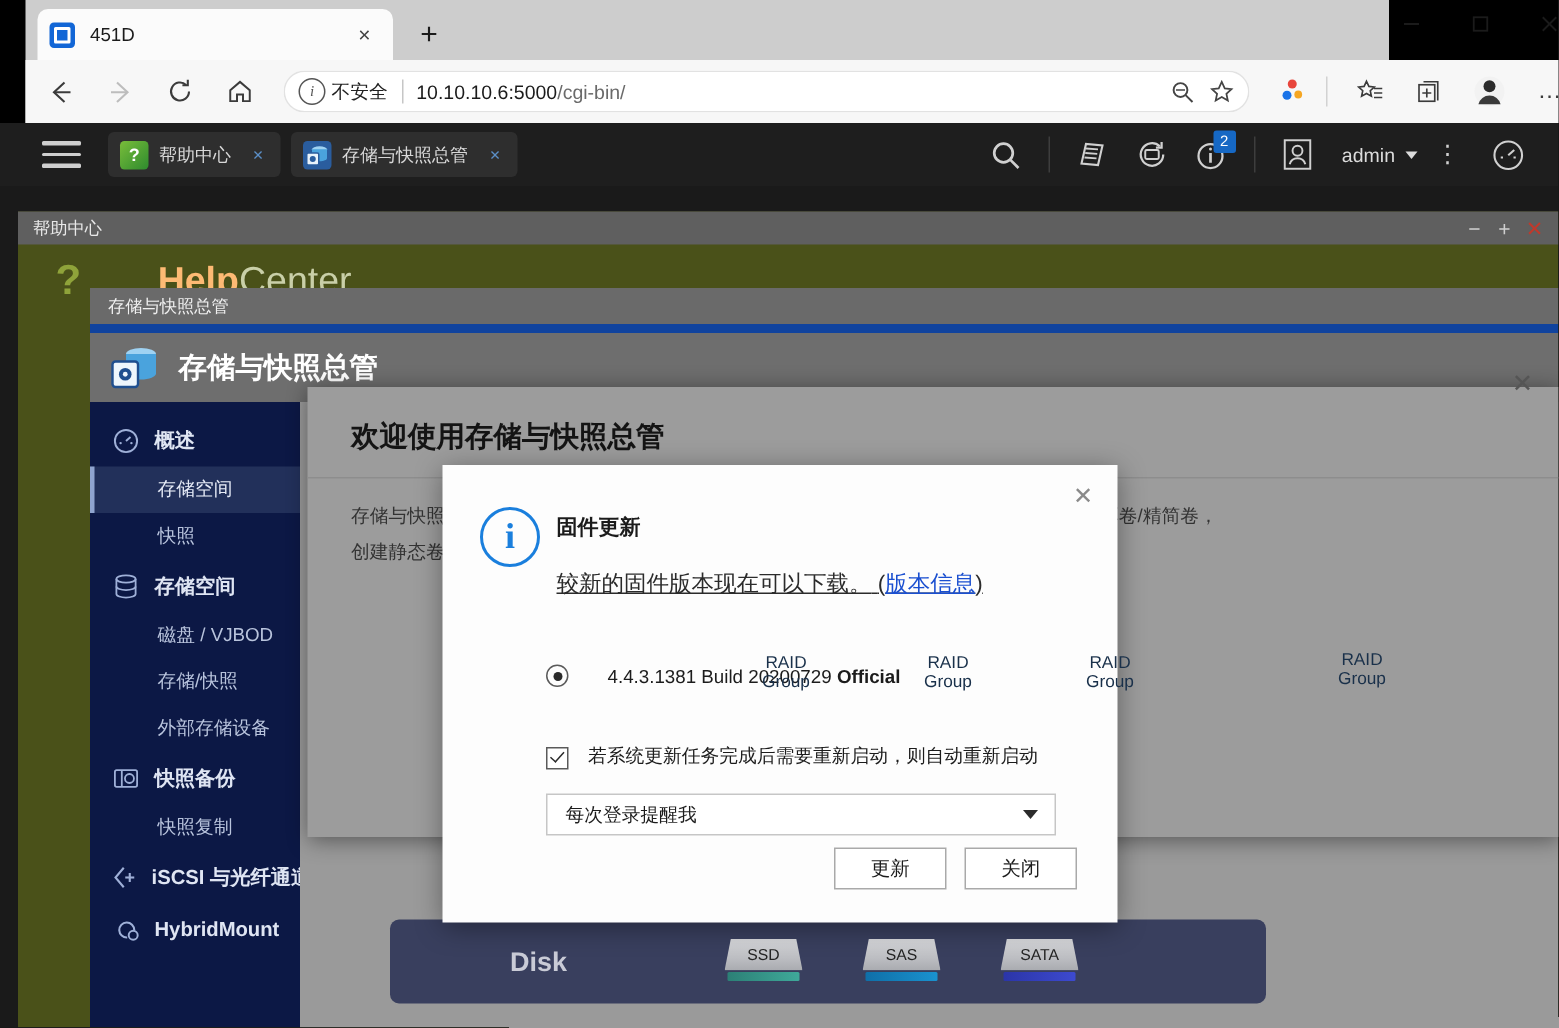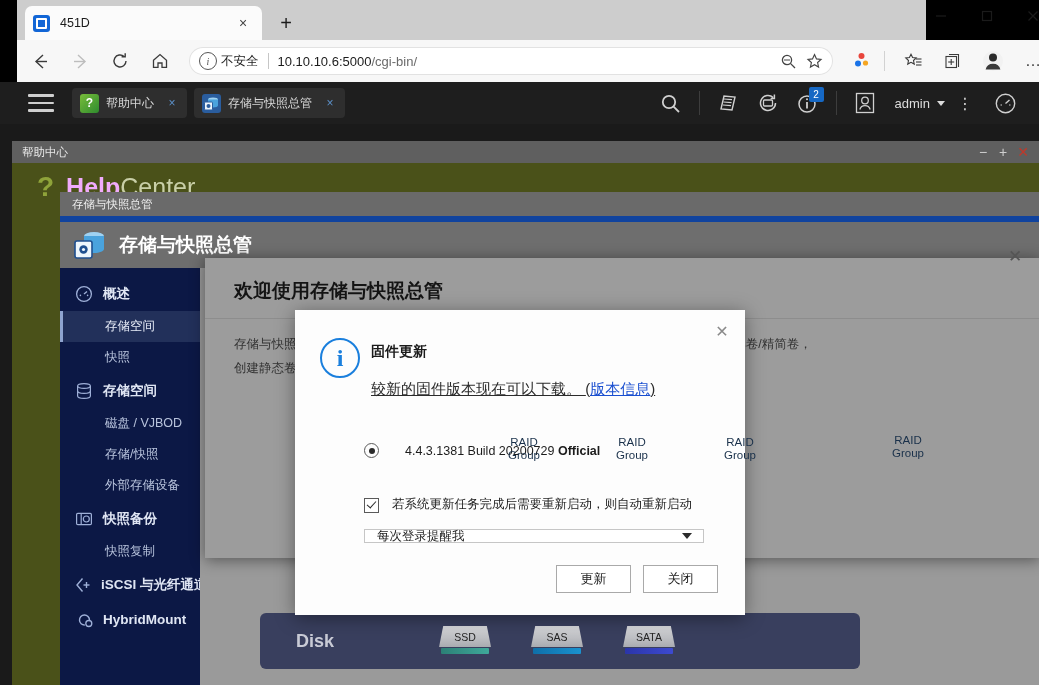--- a/index.html
+++ b/index.html
@@ -66,21 +66,21 @@
   
   #helpwin{position:absolute;left:12px;top:59px;width:1027px;height:544px;background:#4a5119;}
   #helpwin-bar{position:absolute;left:0;top:0;width:100%;height:22px;background:#5f5f5f;display:flex;align-items:center;}
   #helpwin-title{font-size:11.5px;color:#e8e8e8;margin-left:10px;}
   #helpwin-ctrls{margin-left:auto;display:flex;align-items:center;padding-right:6px;}
   .hwc{width:20px;height:20px;display:flex;align-items:center;justify-content:center;font-size:14px;color:#cfcfcf;}
   .hwc.close{color:#c0392b;font-weight:bold;}
   #helpcenter-brand{position:absolute;left:25px;top:30px;display:flex;align-items:center;}
   #hc-q{font-size:28px;color:#8fa33a;font-weight:bold;margin-right:12px;}
   #hc-text{font-size:25px;color:#c9cfa8;}
-  #hc-text b{color:#f0abfc;}
+  #hc-text b{color:#fdba74;margin-left:39px;}
 
   
   #storagewin{position:absolute;left:60px;top:110px;width:979px;height:493px;background:#2e2e2e;}
   #sw-bar{position:absolute;left:0;top:0;width:100%;height:24px;background:#6a6a6a;display:flex;align-items:center;}
   #sw-bar-title{font-size:11.5px;color:#efefef;margin-left:12px;}
   #sw-accent{position:absolute;left:0;top:24px;width:100%;height:6px;background:#10439e;}
   #sw-header{position:absolute;left:0;top:30px;width:100%;height:46px;background:#6e6e6e;display:flex;align-items:center;}
   #sw-app-icon{width:32px;height:30px;margin-left:14px;position:relative;}
   #sw-app-title{font-size:19px;color:#ffffff;font-weight:bold;margin-left:13px;white-space:nowrap;}
   #sw-sidebar{position:absolute;left:0;top:76px;width:140px;bottom:0;background:#0c1845;padding-top:8px;box-sizing:border-box;overflow:hidden;}
@@ -109,21 +109,21 @@
   .raid-cyl .lbl{position:absolute;left:0;top:4px;width:64px;text-align:center;font-size:11.5px;color:#19304a;line-height:13px;z-index:3;}
   #vol-box{position:absolute;left:556px;top:0;width:185px;height:168px;background:#a6a6a6;border-radius:5px;}
   .vol-card{position:absolute;left:10px;width:165px;background:#b4b4b4;border-radius:4px;}
   #vol-icons{position:absolute;left:0;top:14px;width:165px;display:flex;justify-content:center;align-items:flex-end;}
   .cube{width:36px;height:36px;position:relative;margin-right:12px;}
   .cyl-icon{width:32px;height:40px;position:relative;}
   .cyl-icon .c-top{position:absolute;left:0;top:0;width:32px;height:10px;border-radius:50%;background:#79c3e8;}
   .cyl-icon .c-body{position:absolute;left:0;top:5px;width:32px;height:32px;background:linear-gradient(180deg,#4fa9da,#1b6fb0);border-radius:0 0 16px 16px/0 0 7px 7px;}
   #vol-text{position:absolute;left:0;top:60px;width:165px;text-align:center;font-size:12.5px;color:#2b2b2b;line-height:17px;}
   #vol-text b{color:#1c1c1c;}
-  #disk-bar{position:absolute;left:0;bottom:2px;width:600px;height:56px;background:#393f5e;border-radius:6px;display:flex;align-items:center;}
+  #disk-bar{position:absolute;left:0;bottom:2px;width:540px;height:56px;background:#393f5e;border-radius:6px;display:flex;align-items:center;padding-left:44px;}
   #disk-label{font-size:18px;color:#c9cbd6;margin-left:36px;font-weight:600;}
   .disk{width:52px;height:30px;position:relative;margin-left:40px;}
   .disk .plate{position:absolute;left:0;top:0;width:52px;height:21px;background:linear-gradient(180deg,#d9dadd,#a9abb0);clip-path:polygon(8% 0,92% 0,100% 100%,0 100%);display:flex;align-items:center;justify-content:center;}
   .disk .plate span{font-size:10.5px;color:#242424;}
   .disk .strip{position:absolute;left:2px;top:22px;width:48px;height:6px;border-radius:1px;}
 
   
   #welcome-dialog{position:absolute;left:205px;top:176px;width:835px;height:300px;background:#9c9c9c;box-shadow:0 2px 14px rgba(0,0,0,.45);}
   #wd-title{position:absolute;left:29px;top:20px;font-size:19px;font-weight:bold;color:#141414;}
   #wd-close{position:absolute;right:12px;top:-15px;width:26px;height:26px;display:flex;align-items:center;justify-content:center;color:#555;font-size:17px;}
@@ -139,21 +139,21 @@
   #fw-desc a{color:#1a4fd0;text-decoration:underline;}
   #fw-version-row{position:absolute;left:69px;top:133px;display:flex;align-items:center;}
   .radio{width:13px;height:13px;border:1.4px solid #5a5a5a;border-radius:50%;display:flex;align-items:center;justify-content:center;flex:none;}
   .radio i{width:6px;height:6px;border-radius:50%;background:#2a2a2a;display:block;}
   #fw-version-text{font-size:12.5px;color:#1c1c1c;margin-left:26px;white-space:nowrap;}
   #fw-version-text b{font-weight:bold;}
   #fw-check-row{position:absolute;left:69px;top:186px;display:flex;align-items:flex-end;}
   .checkbox{width:13px;height:13px;border:1.3px solid #5a5a5a;background:#fff;position:relative;flex:none;}
   .checkbox:after{content:"";position:absolute;left:3.5px;top:0px;width:4px;height:8px;border:solid #2a2a2a;border-width:0 1.6px 1.6px 0;transform:rotate(42deg);}
   #fw-check-label{font-size:12.5px;color:#1c1c1c;margin-left:13px;white-space:nowrap;}
-  #fw-select-box{position:absolute;left:69px;top:219px;width:340px;height:14px;border:1px solid #c6c6c6;background:#fff;display:flex;align-items:center;box-sizing:border-box;}
+  #fw-select-box{position:absolute;left:69px;top:219px;width:340px;height:28px;border:1px solid #c6c6c6;background:#fff;display:flex;align-items:center;box-sizing:border-box;}
   #fw-select-value{font-size:12.5px;color:#1c1c1c;margin-left:12px;}
   #fw-select-arrow{margin-left:auto;margin-right:11px;width:0;height:0;border-left:5px solid transparent;border-right:5px solid transparent;border-top:6px solid #2b2b2b;}
   #fw-buttons{position:absolute;right:27px;top:255px;display:flex;}
   .fw-btn{width:75px;height:28px;border:1px solid #a9a9a9;background:#fff;font-size:13px;color:#1c1c1c;display:flex;align-items:center;justify-content:center;margin-left:12px;box-sizing:border-box;}
 </style>
 </head>
 <body>
 
 <div id="browser-chrome">
 

